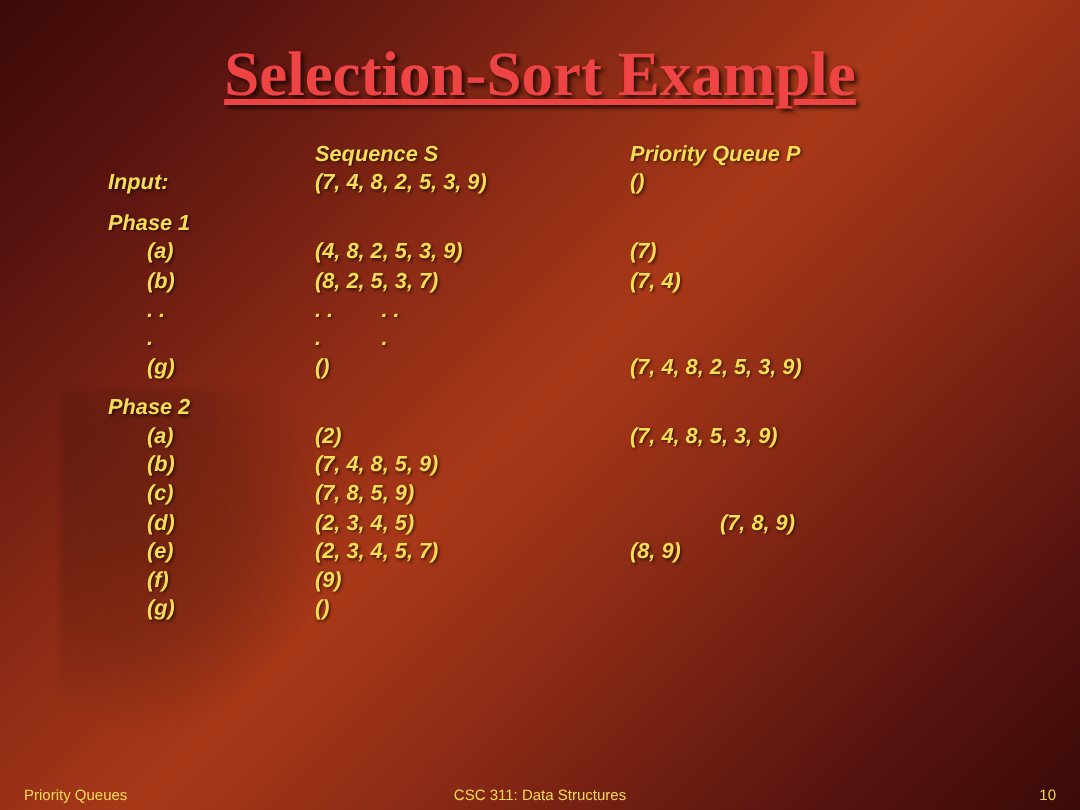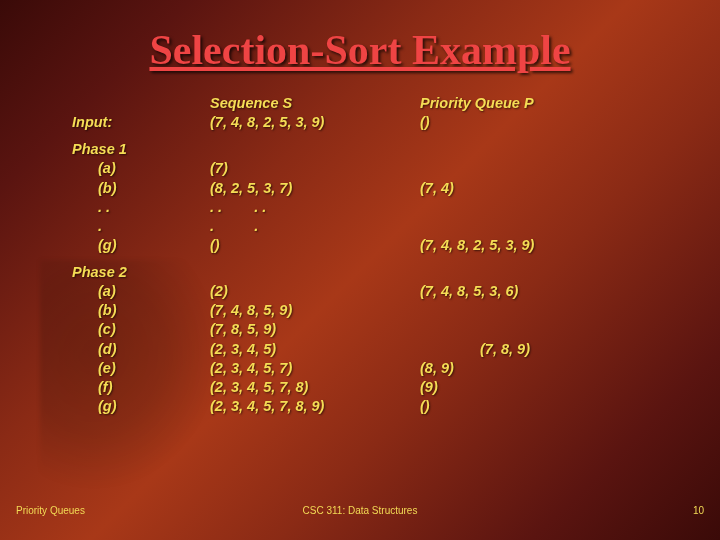--- a/index.html
+++ b/index.html
@@ -41,21 +41,21 @@
   }
   .row { display: flex; }
   .c1 { width: 138px; flex: none; }
   .c2 { width: 210px; flex: none; }
   .c3 { flex: 1; }
   .indent { padding-left: 26px; }
   .indent4 { padding-left: 60px; }
   .sp { height: 8px; }
   .footer {
     position: absolute;
-    bottom: 24px; left: 16px; right: 16px;
+    bottom: 4px; left: 16px; right: 16px;
     display: flex; justify-content: space-between;
     color: #f2da55;
     font-size: 10px;
     font-style: normal;
     font-weight: normal;
   }
   .footer .mid { position: absolute; left: 0; right: 0; text-align: center; }
 </style>
 </head>
 <body>
@@ -81,20 +81,21 @@
   <div class="sp"></div>
 
   <div class="row">
     <div class="c1">Phase 1</div>
     <div class="c2"></div>
       <div class="c3"></div>
   </div>
 
   <div class="row">
     <div class="c1 indent">(a)</div>
+    <div class="c2">(4, 8, 2, 5, 3, 9)</div>
     <div class="c3">(7)</div>
   </div>
   <div class="row">
     <div class="c1 indent">(b)</div>
     <div class="c2">(8, 2, 5, 3, 7)</div>
     <div class="c3">(7, 4)</div>
   </div>
   <div class="row">
     <div class="c1 indent">. .</div>
     <div class="c2" style="white-space:pre">. .        . .</div>
@@ -115,21 +116,21 @@
 
   <div class="row">
     <div class="c1">Phase 2</div>
     <div class="c2"></div>
       <div class="c3"></div>
   </div>
 
   <div class="row">
     <div class="c1 indent">(a)</div>
     <div class="c2">(2)</div>
-    <div class="c3">(7, 4, 8, 5, 3, 6)</div>
+    <div class="c3">(7, 4, 8, 5, 3, 9)</div>
   </div>
   <div class="row">
     <div class="c1 indent">(b)</div>
     <div class="c3">(7, 4, 8, 5, 9)</div>
   </div>
   <div class="row">
     <div class="c1 indent">(c)</div>
     <div class="c3">(7, 8, 5, 9)</div>
   </div>
   <div class="row">
@@ -137,26 +138,24 @@
     <div class="c2">(2, 3, 4, 5)</div>
     <div class="c3 indent4">(7, 8, 9)</div>
   </div>
   <div class="row">
     <div class="c1 indent">(e)</div>
     <div class="c2">(2, 3, 4, 5, 7)</div>
     <div class="c3">(8, 9)</div>
   </div>
   <div class="row">
     <div class="c1 indent">(f)</div>
-    <div class="c2">(2, 3, 4, 5, 7, 8)</div>
     <div class="c3">(9)</div>
   </div>
   <div class="row">
     <div class="c1 indent">(g)</div>
-    <div class="c2">(2, 3, 4, 5, 7, 8, 9)</div>
     <div class="c3">()</div>
   </div>
 
 </div>
 
 <div class="footer">
   <span>Priority Queues</span>
   <span class="mid">CSC 311: Data Structures</span>
   <span>10</span>
 </div>

